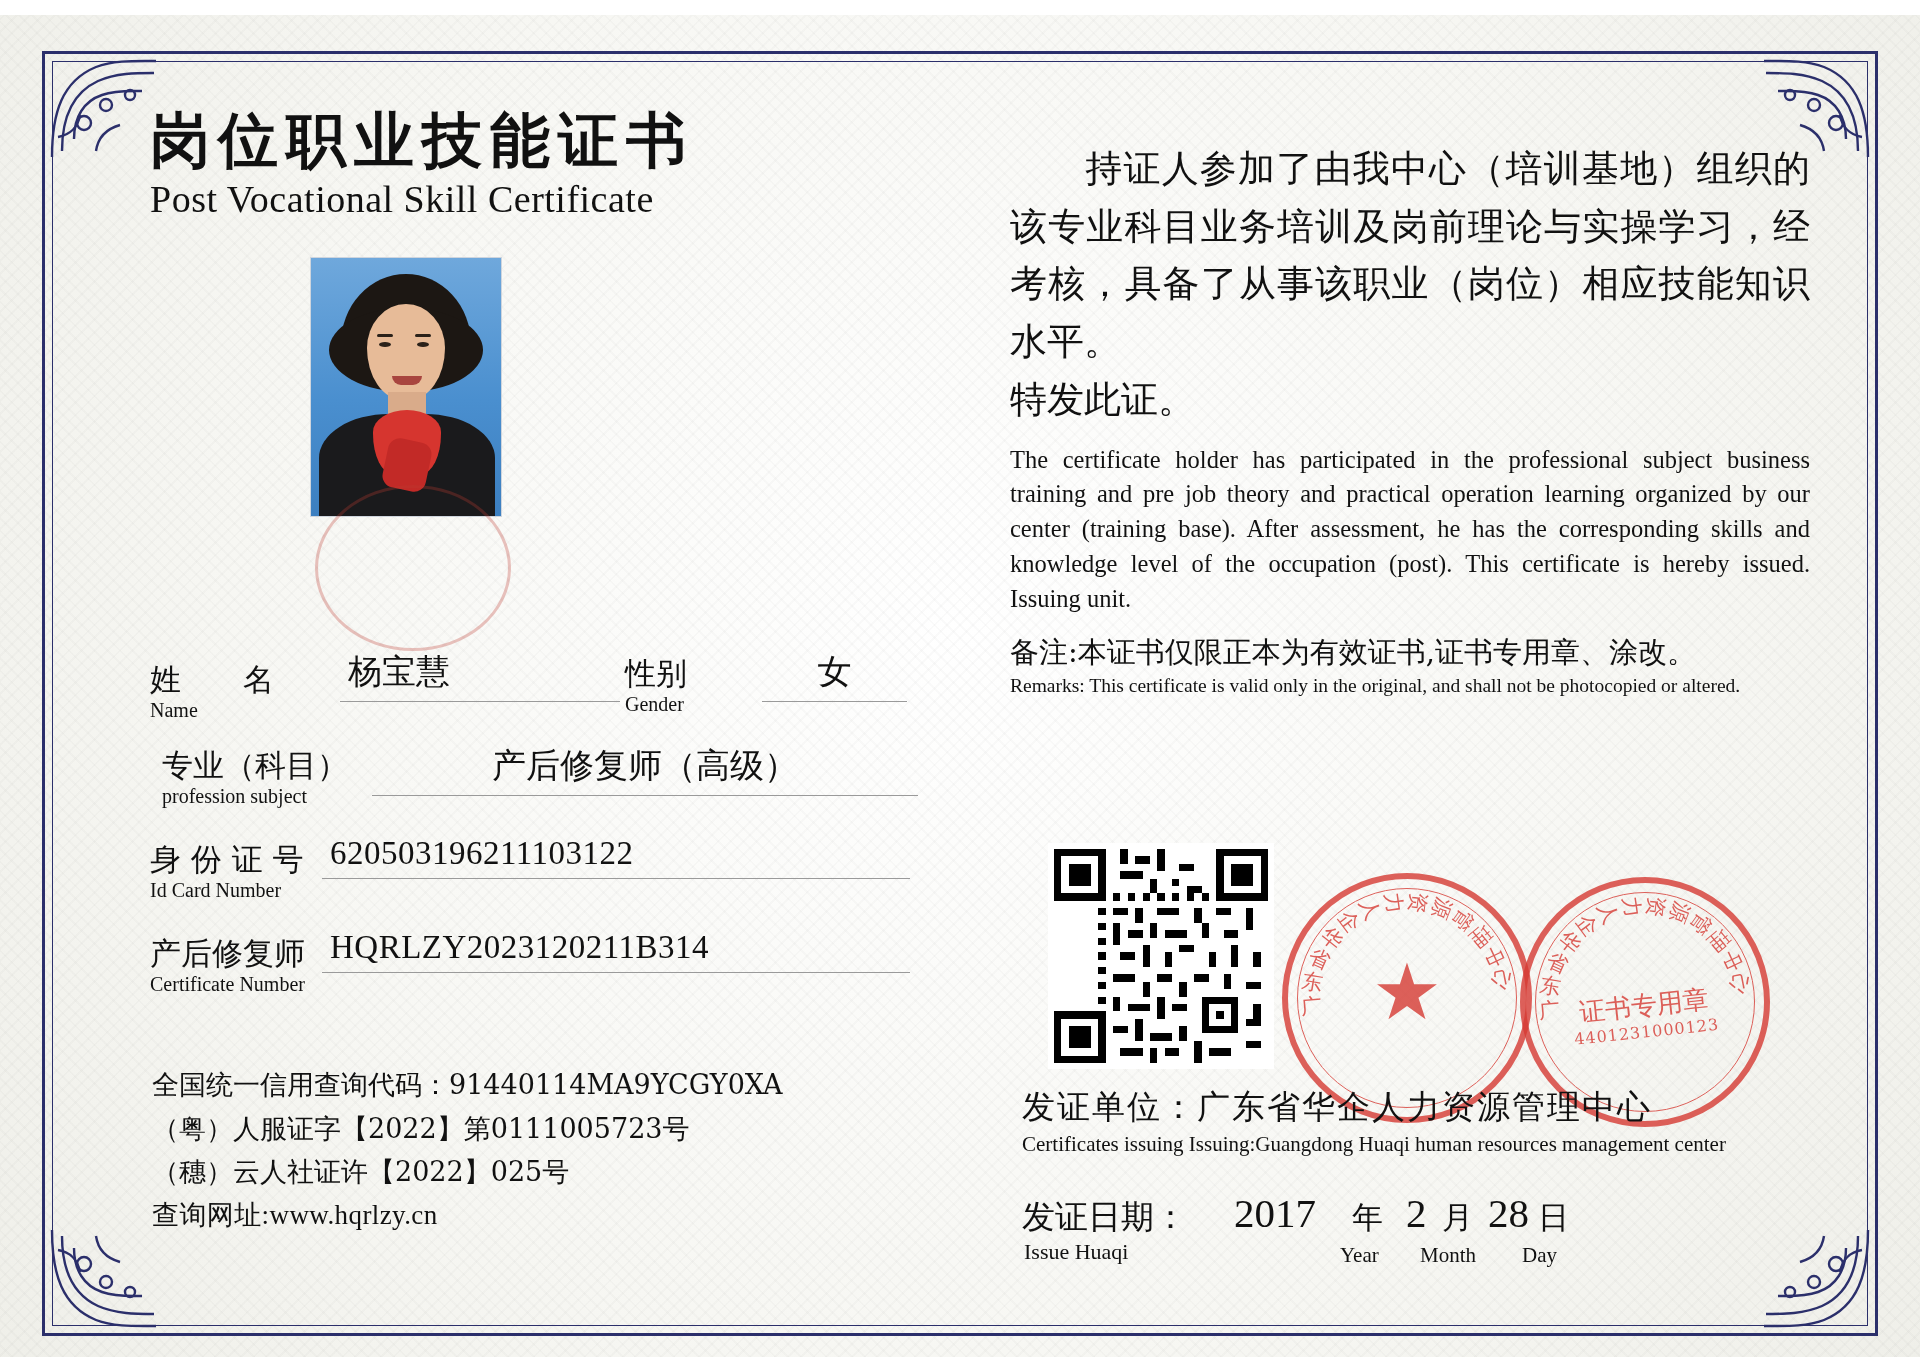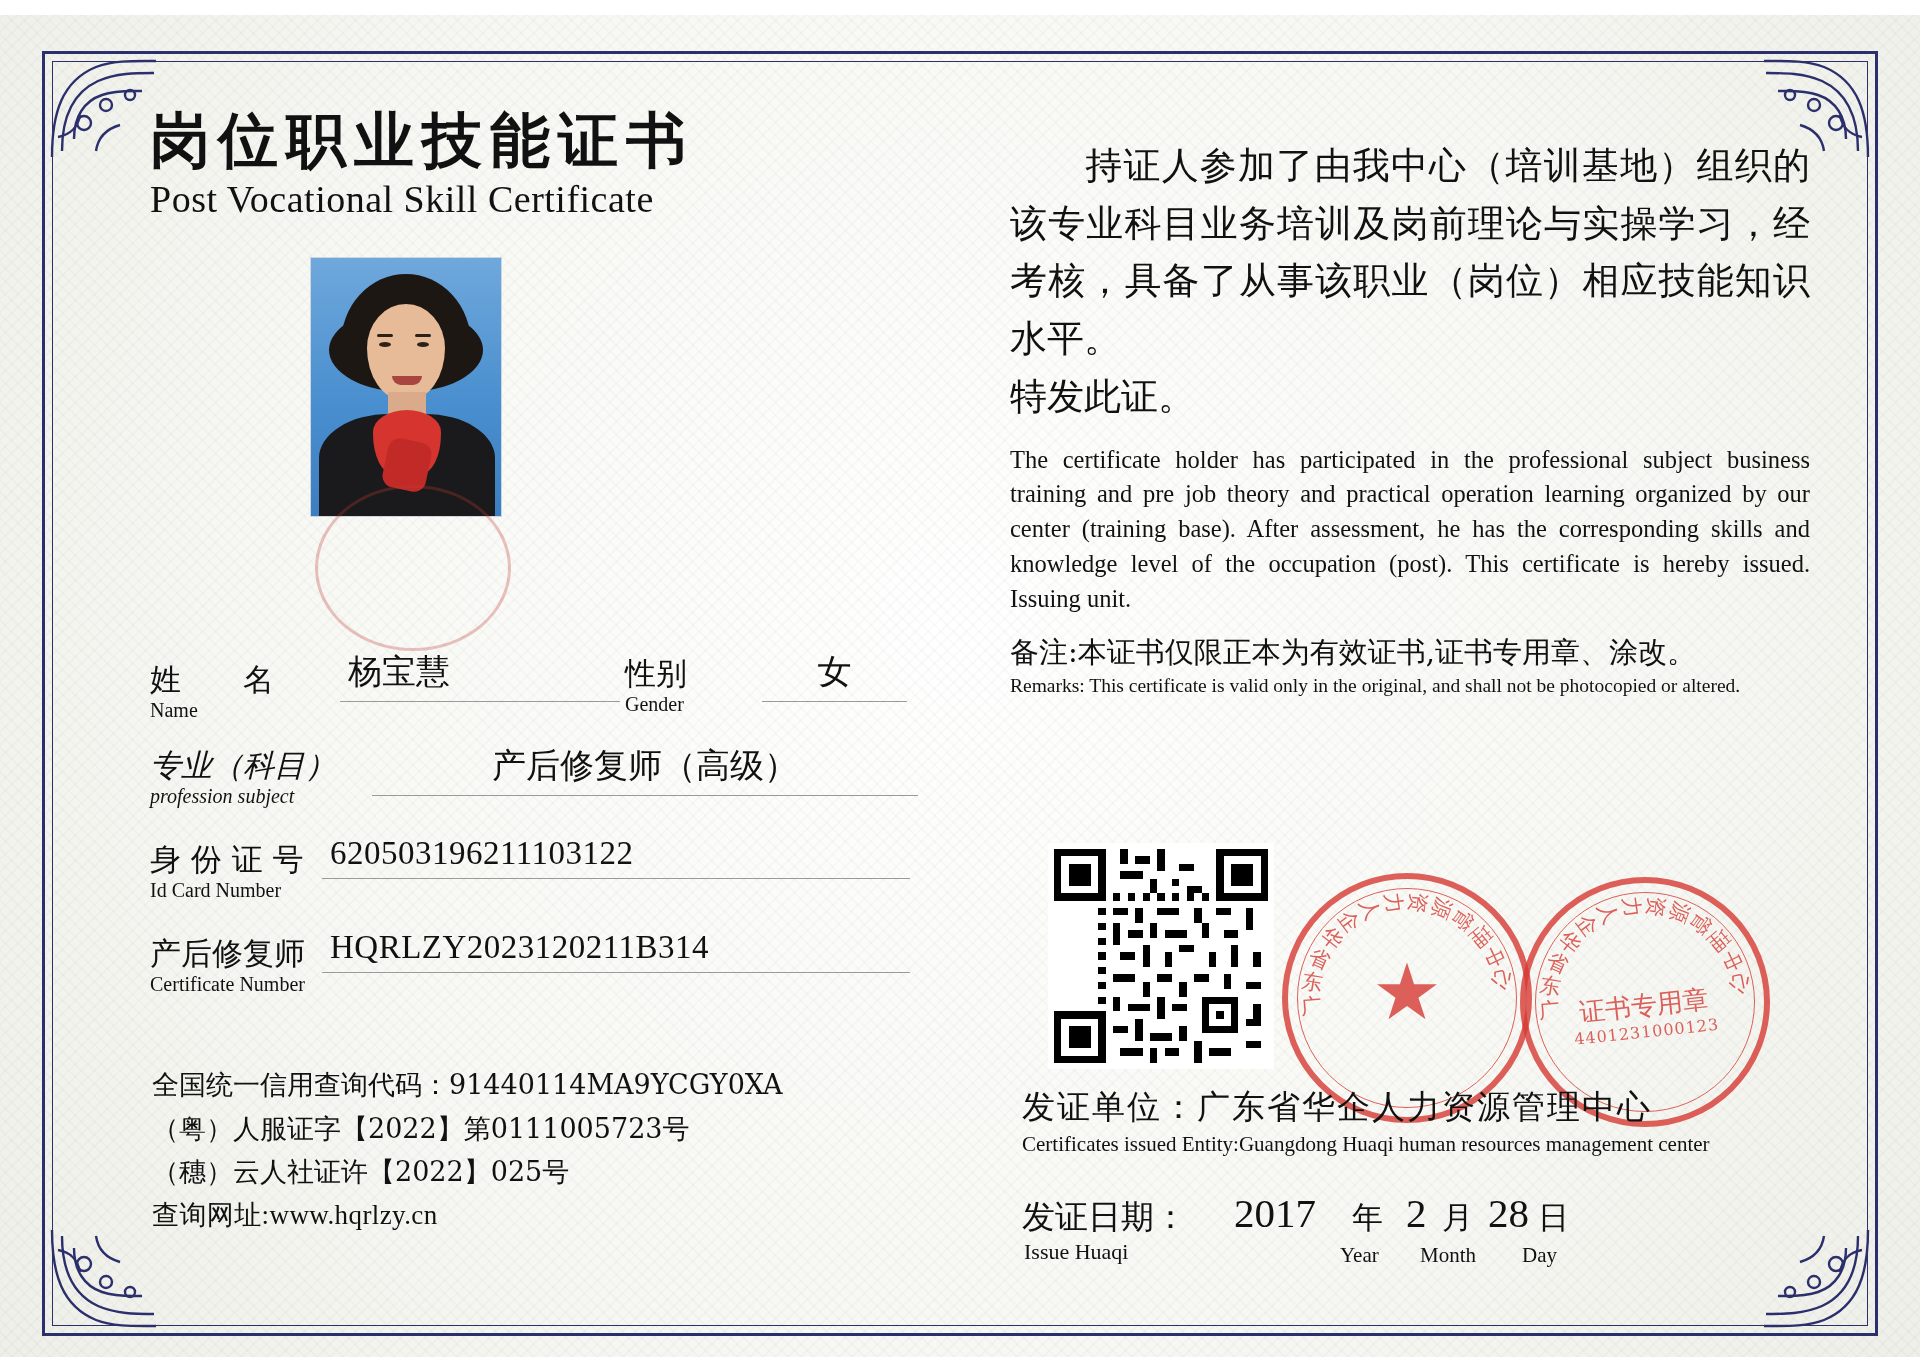--- a/index.html
+++ b/index.html
@@ -233,21 +233,21 @@
     letter-spacing: 0.5px;
   }
 
   
   .r1-label { left: 0; top: 12px; }
   .r1-name-val { left: 190px; top: 2px; width: 280px; }
   .r2-label { left: 475px; top: 6px; }
   .r1-gender-val { left: 612px; top: 2px; width: 145px; text-align: center; }
 
   
-  .r3-label { left: 0; top: 4px; font-style: italic; }
+  .r3-label { left: 12px; top: 4px; }
   .r3-val { left: 222px; top: 2px; width: 546px; text-align: center; }
 
   
   .r4-label { left: 0; top: 4px; }
   .r4-val { left: 172px; top: 0px; width: 588px; }
 
   
   .r5-label { left: 0; top: 4px; }
   .r5-val { left: 172px; top: 0px; width: 588px; }
 
@@ -263,21 +263,21 @@
     line-height: 1.62;
   }
   .lower-left div { white-space: nowrap; }
   .mono-ish {
     font-family: "Liberation Serif", serif;
     letter-spacing: 0.4px;
   }
 
   
   .para-cn {
-    font-family: Liberation Mono, monospace;
+    font-family: Liberation Serif, serif;
     font-size: 37px;
     line-height: 1.56;
     color: #111;
     text-align: justify;
   }
   .para-cn .indent { display: inline-block; width: 74px; }
   .para-en {
     font-family: "Liberation Serif", serif;
     font-size: 24.5px;
     line-height: 1.42;
@@ -724,21 +724,21 @@
       <div>证书专用章</div>
       <div class="sub">4401231000123</div>
     </div>
   </div>
 
   <div class="issuer">
     <div class="issuer-cn">
       <span>发证单位：</span><span>广东省华企人力资源管理中心</span>
     </div>
     <div class="issuer-en">
-      <span>Certificates issued Entity:</span><span>Guangdong Huaqi human resources management center</span>
+      <span>Certificates issuing Issuing:</span><span>Guangdong Huaqi human resources management center</span>
     </div>
   </div>
 
   <div class="issue-date">
     <div class="idate-cn">发证日期：</div>
     <div class="idate-en">Issue Huaqi</div>
 
     <div class="dv year">2017</div>
     <div class="du-cn year">年</div>
     <div class="du-en year">Year</div>

